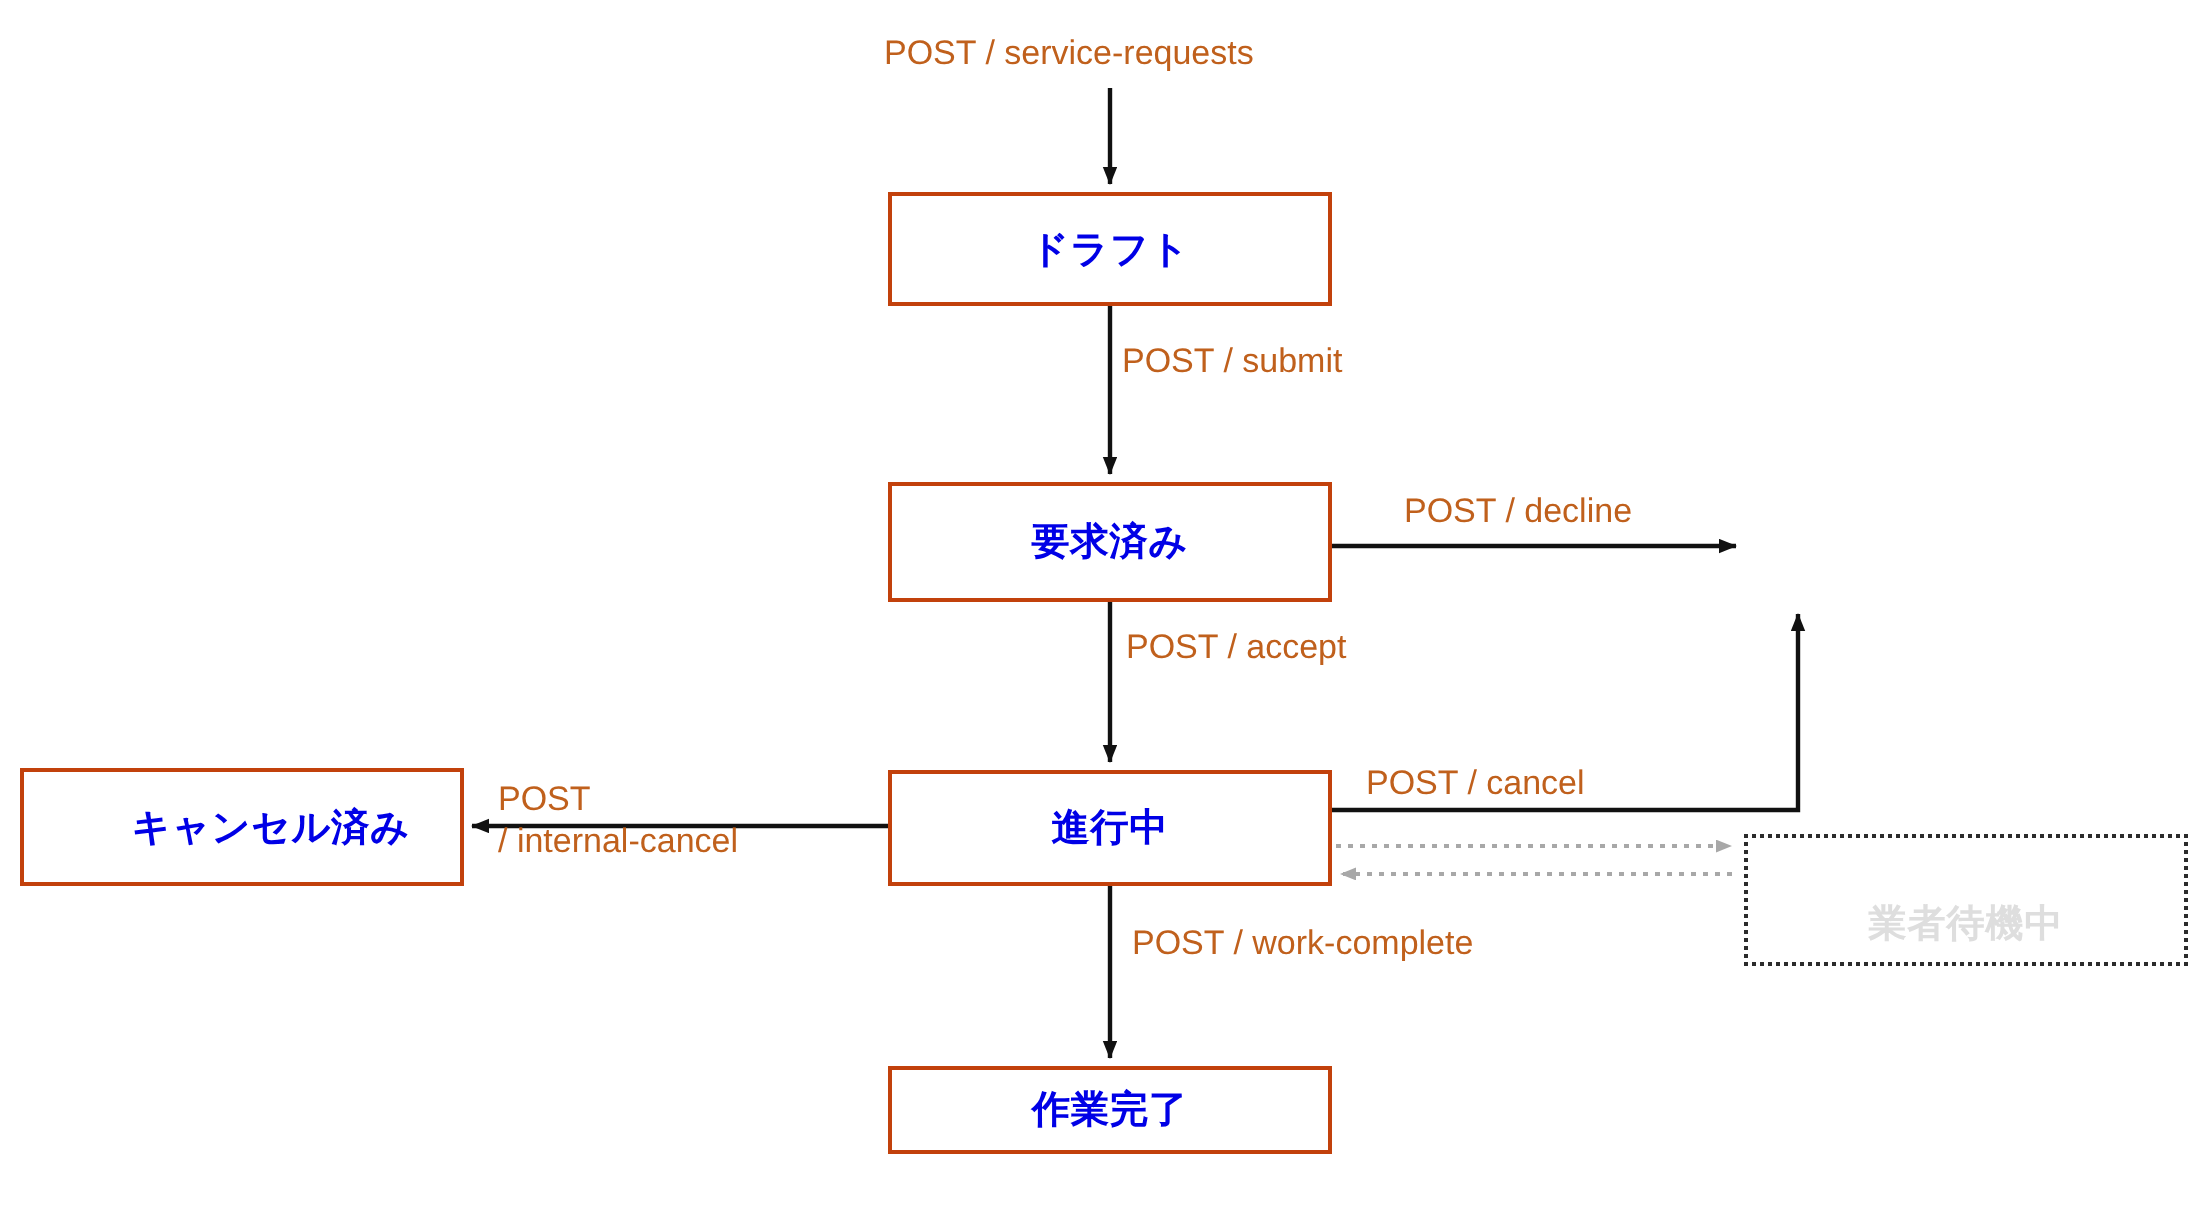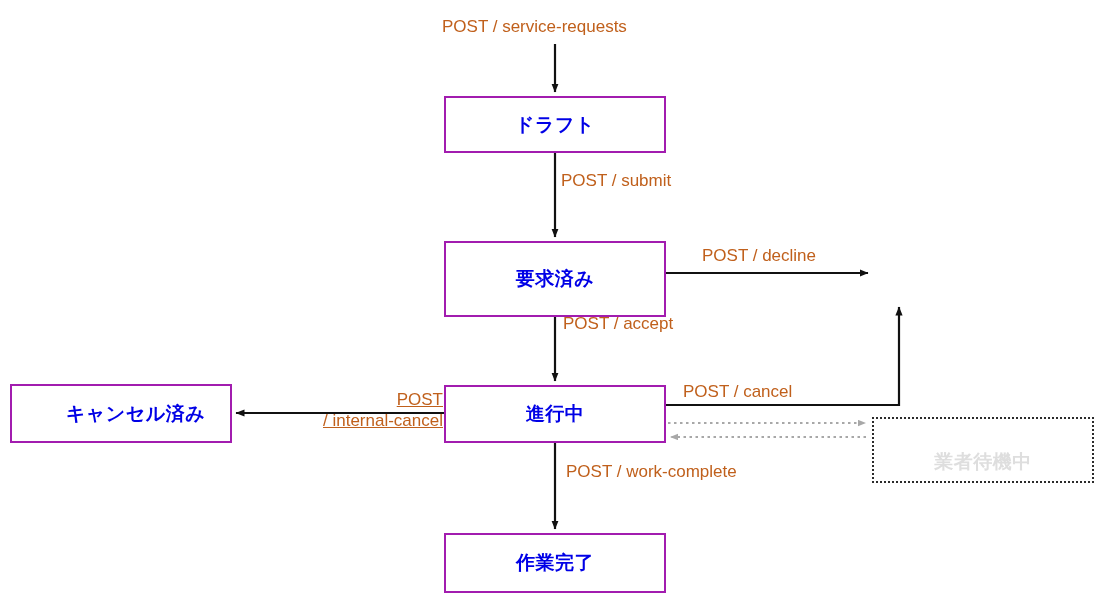--- a/index.html
+++ b/index.html
@@ -21,21 +21,21 @@
     position: absolute;
     left: 0;
     top: 0;
     width: 1105px;
     height: 604px;
   }
   .node {
     position: absolute;
     box-sizing: border-box;
     background: #ffffff;
-    border: 2px solid #a21caf;
+    border: 2px solid #c2410c;
     display: flex;
     align-items: center;
     justify-content: center;
   }
   .node-label {
     color: #0000e6;
     font-size: 19px;
     font-weight: 700;
     letter-spacing: 0.5px;
     white-space: nowrap;
@@ -51,22 +51,20 @@
   }
   .edge-label {
     position: absolute;
     color: #c0601c;
     font-size: 17px;
     font-weight: 400;
     white-space: nowrap;
     line-height: 21px;
   }
   .edge-label.right-align {
-    text-align: right;
-    text-decoration: underline;
   }
 </style>
 </head>
 <body>
 
 <div id="canvas">
 
   <svg id="diagram-svg" viewBox="0 0 1105 604" xmlns="http://www.w3.org/2000/svg">
     <defs>
       <marker id="arrow-black" markerWidth="10" markerHeight="10" refX="8.5" refY="3.6" orient="auto" markerUnits="userSpaceOnUse">
@@ -93,38 +91,38 @@
 
     <line x1="668" y1="423" x2="866" y2="423" stroke="#a8a8a8" stroke-width="2" stroke-dasharray="2.5,3.5" marker-end="url(#arrow-gray)"></line>
 
     <line x1="866" y1="437" x2="670" y2="437" stroke="#a8a8a8" stroke-width="2" stroke-dasharray="2.5,3.5" marker-end="url(#arrow-gray)"></line>
   </svg>
 
   <div class="node" style="left:444px; top:96px; width:222px; height:57px;">
     <span class="node-label">ドラフト</span>
   </div>
 
-  <div class="node" style="left:444px; top:241px; width:222px; height:76px;">
+  <div class="node" style="left:444px; top:241px; width:222px; height:60px;">
     <span class="node-label">要求済み</span>
   </div>
 
 
   <div class="node" style="left:10px; top:384px; width:222px; height:59px;padding-left:29px;">
     <span class="node-label">キャンセル済み</span>
   </div>
 
   <div class="node" style="left:444px; top:385px; width:222px; height:58px;">
     <span class="node-label">進行中</span>
   </div>
 
   <div class="node ghost" style="left:872px; top:417px; width:222px; height:66px;">
     <span class="node-label">業者待機中</span>
   </div>
 
-  <div class="node" style="left:444px; top:533px; width:222px; height:60px;">
+  <div class="node" style="left:444px; top:533px; width:222px; height:44px;">
     <span class="node-label">作業完了</span>
   </div>
 
   <div class="edge-label" style="left:442px; top:16px;text-align:right;">POST / service-requests</div>
 
   <div class="edge-label" style="left:561px; top:170px;">POST / submit</div>
 
   <div class="edge-label" style="left:686px; top:245px;margin-left:16px;">POST / decline</div>
 
   <div class="edge-label" style="left:563px; top:313px;">POST / accept</div>

